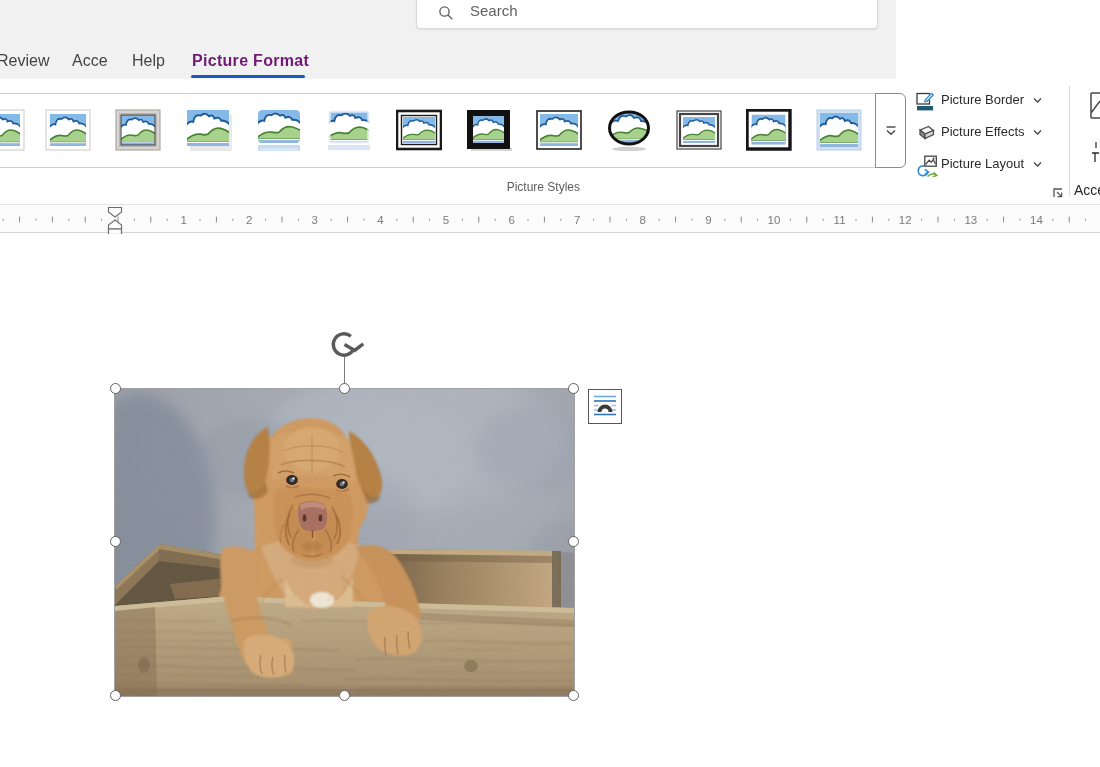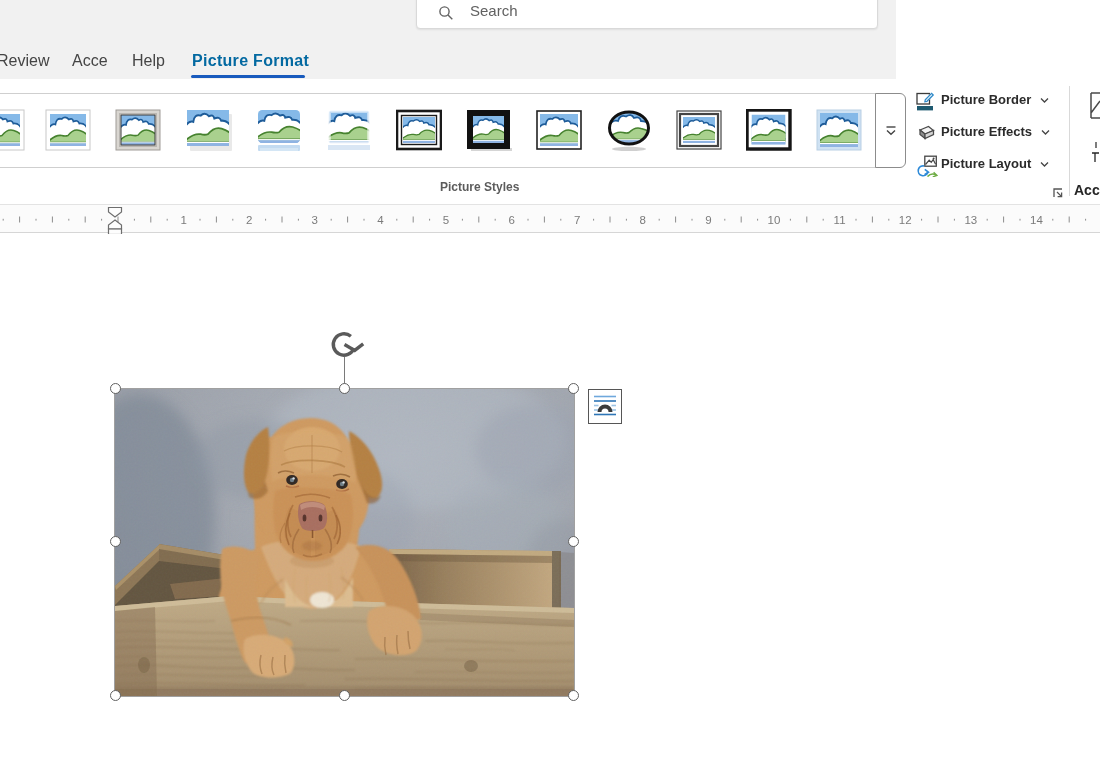--- a/index.html
+++ b/index.html
@@ -9,31 +9,31 @@
 
 
 .topband { position:absolute; left:0; top:0; width:896px; height:79px; background:#f1f1f1; }
 .search { position:absolute; left:416px; top:-6px; width:462px; height:35px;
   background:#fff; border:1px solid #d9d9d9; border-radius:4px;
   box-shadow:0 1px 2px rgba(0,0,0,0.08); }
 .search .mag { position:absolute; left:21px; top:10px; }
 .search .stext { position:absolute; left:53px; top:7px; font-size:15px; color:#616161; }
 .tabs { position:absolute; left:0; top:48px; height:31px; width:1100px; font-size:16px; color:#444; }
 .tab { position:absolute; top:4px; }
-.tab.pf { color:#0369a1; font-weight:bold; letter-spacing:0.3px; }
+.tab.pf { color:#701a75; font-weight:bold; letter-spacing:0.3px; }
 .pf-under { position:absolute; left:191px; top:75px; width:114px; height:3px; background:#185abd; border-radius:2px; }
 
 
-.ribbon { position:absolute; left:0; top:79px; width:1100px; height:125px; background:#fff;font-weight:bold; }
+.ribbon { position:absolute; left:0; top:79px; width:1100px; height:125px; background:#fff; }
 .gallery { position:absolute; left:-20px; top:14px; width:896px; height:75px;
   background:#fff; border:1px solid #cfcfcf; border-radius:0 0 0 0; }
 .morebtn { position:absolute; left:875px; top:14px; width:31px; height:75px;
   background:#fff; border:1px solid #8c8c8c; border-radius:0 6px 6px 0; }
 .thumb { position:absolute; top:30px; width:46px; height:42px; }
-.grouplabel { position:absolute; left:440px; top:101px; width:140px; text-align:left;
+.grouplabel { position:absolute; left:440px; top:101px; width:140px; text-align:right;
   font-size:12px; color:#5c5c5c; }
 .launcher { position:absolute; left:1053px; top:106px; }
 .ribbonsep { position:absolute; left:1069px; top:7px; width:1px; height:110px; background:#d9d9d9; }
 .acce { position:absolute; left:1074px; top:103px; font-size:14px; color:#262626; }
 .pbtn { position:absolute; left:912px; font-size:13px; color:#2b2b2b; height:24px; }
 .pbtn .ic { position:absolute; left:4px; top:2px; }
 .pbtn .tx { position:absolute; left:29px; top:3px; white-space:nowrap; }
 .chev { display:inline-block; margin-left:5px; }
 .alt-part { position:absolute; left:1090px; top:12px; }
 

